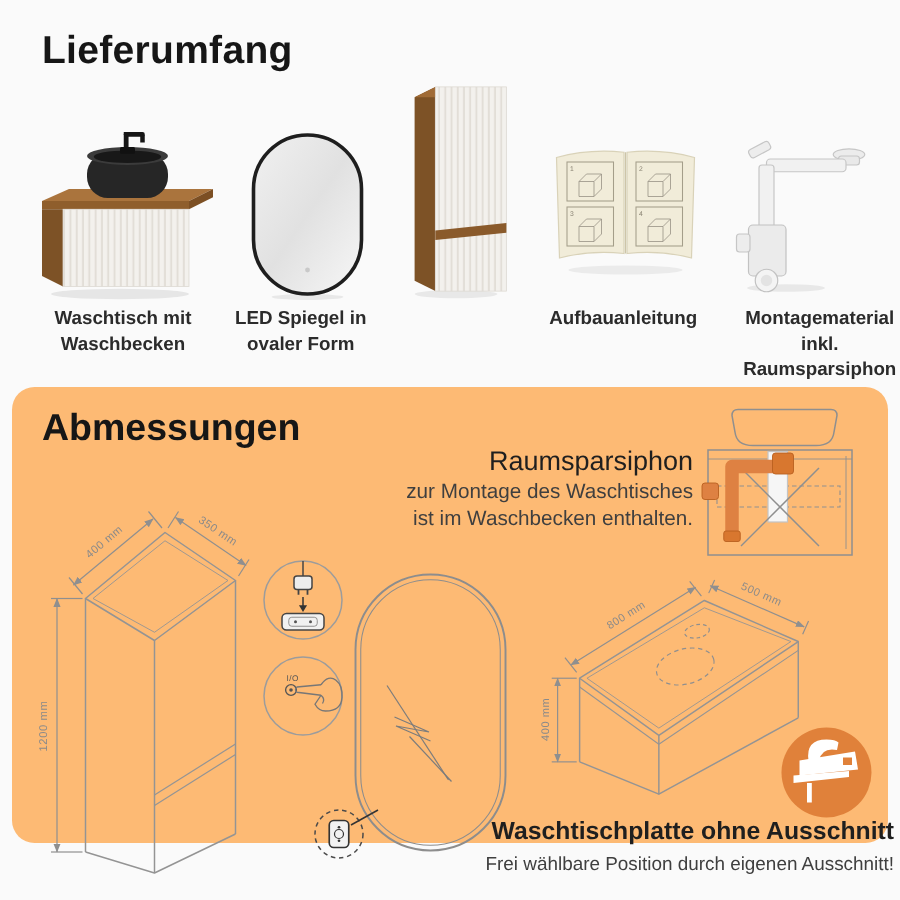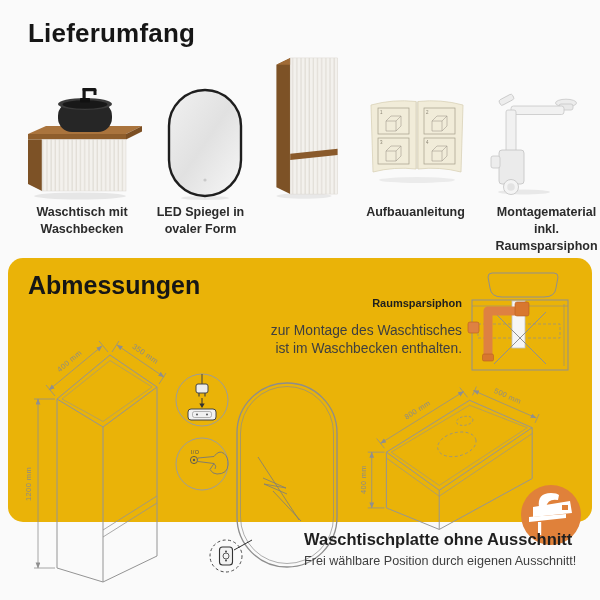--- a/index.html
+++ b/index.html
@@ -20,36 +20,36 @@
 
   .item-label { position:absolute; top:204px; text-align:center; font-size:12.5px;
                 font-weight:700; color:#2b2b2b; line-height:1.35; white-space:pre-line; }
   .lbl1 { left:12px;  width:140px; }
   .lbl2 { left:148px; width:105px; }
   .lbl3 { left:252px; width:110px; }
   .lbl4 { left:358px; width:115px; }
   .lbl5 { left:484px; width:125px; }
 
   
-  .dims-panel { position:absolute; left:8px; top:258px; width:584px; height:264px;
-                background:#eab308; border-radius:15px; }
+  .dims-panel { position:absolute; left:8px; top:258px; width:584px; height:304px;
+                background:#fdba74; border-radius:15px; }
   .dims-title { position:absolute; left:20px; top:13px; font-size:25px; font-weight:700; color:#161616; }
 
   .siphon-note { position:absolute; right:130px; top:39px; text-align:right; }
-  .siphon-note .t { font-size:11px; font-weight:700; color:#1f1f1f; margin-bottom:13px; }
+  .siphon-note .t { font-size:18px; font-weight:400; color:#1f1f1f; margin-bottom:1px; }
   .siphon-note .l { font-size:13.8px; color:#3f3f3f; line-height:1.32; }
 
   .d-siphon { left:458px; top:12px;  width:122px; height:102px; }
   .d-cab    { left:14px;  top:76px;  width:150px; height:252px; }
   .d-circ   { left:162px; top:112px; width:66px;  height:126px; }
   .d-mirror { left:188px; top:120px; width:155px; height:200px; }
   .d-vanity { left:352px; top:126px; width:180px; height:150px; }
   .d-badge  { left:512px; top:226px; width:62px;  height:62px; }
 
-  .ct-note { position:absolute; left:296px; top:272px; width:292px; text-align:left; }
+  .ct-note { position:absolute; left:296px; top:287px; width:292px; text-align:right; }
   .ct-note .t { font-size:16.5px; font-weight:700; color:#1f1f1f; }
   .ct-note .s { font-size:12.6px; color:#3f3f3f; margin-top:5px; }
 
   .dim { font-size:7.5px; fill:#8a8a8a; letter-spacing:.4px; text-anchor:middle; }
   .step-num { font-size:4.5px; fill:#8a8474; }
   .pow { font-size:5.5px; fill:#555; letter-spacing:.3px; }
 </style>
 </head>
 <body>
 

